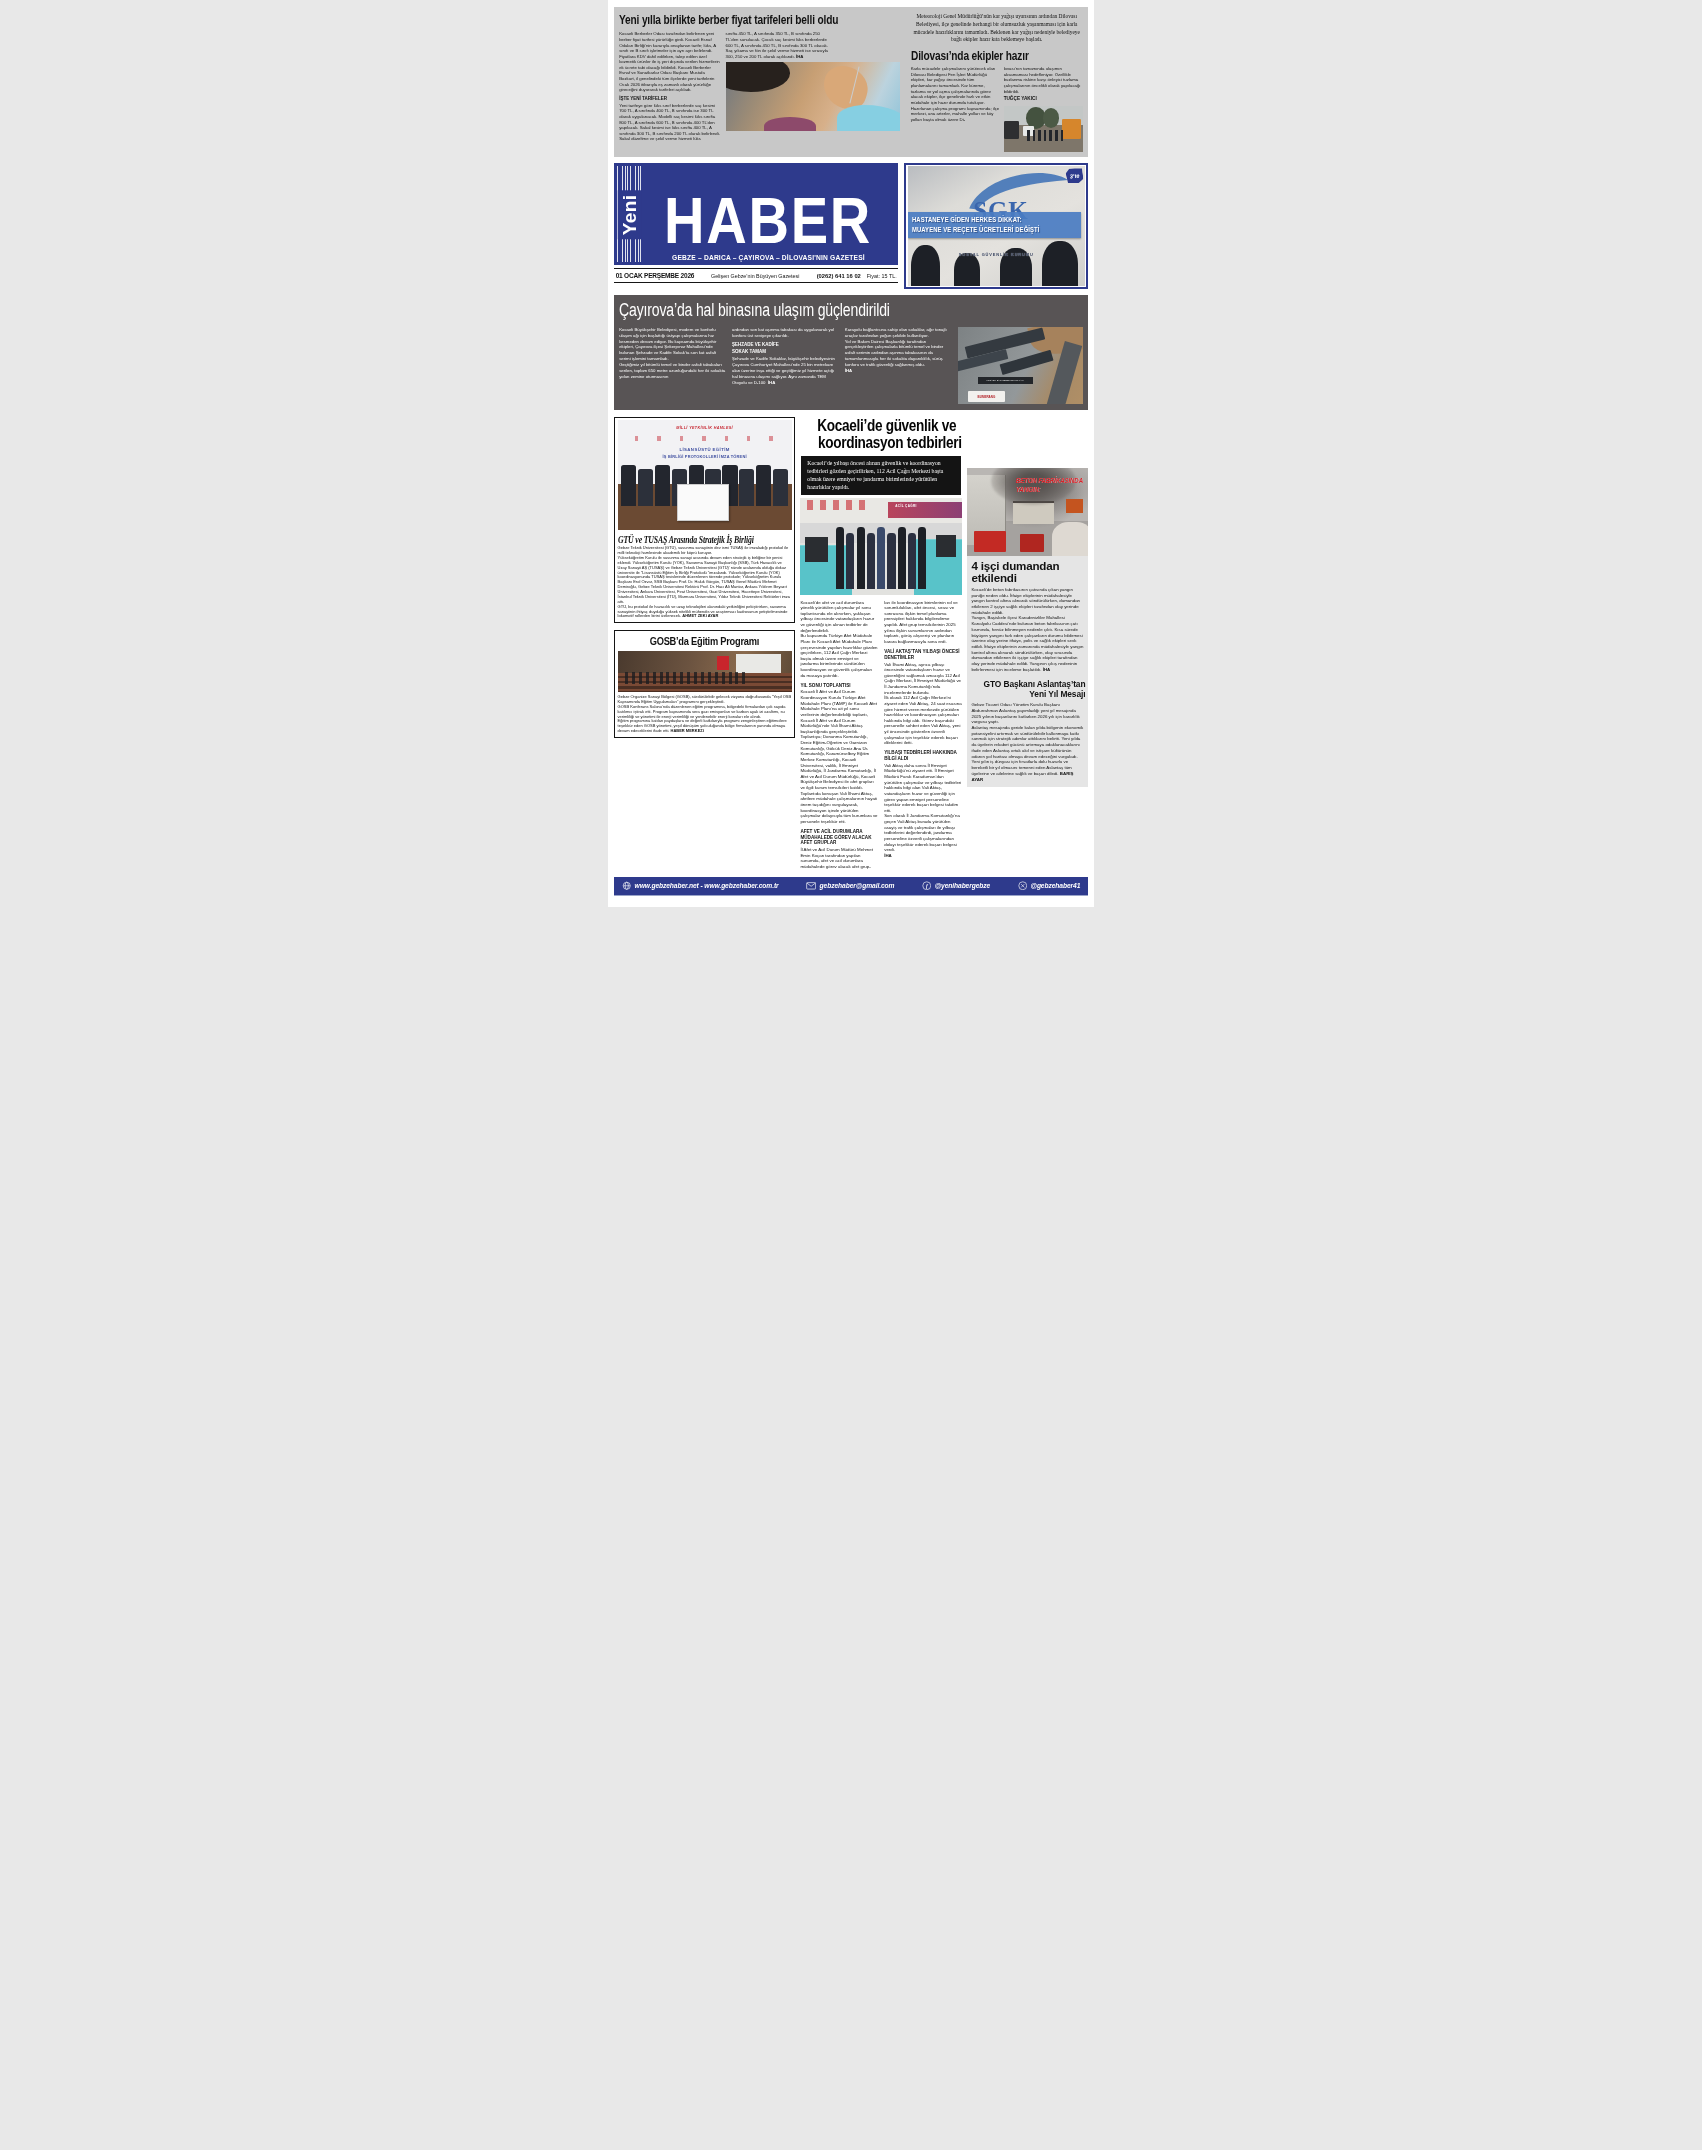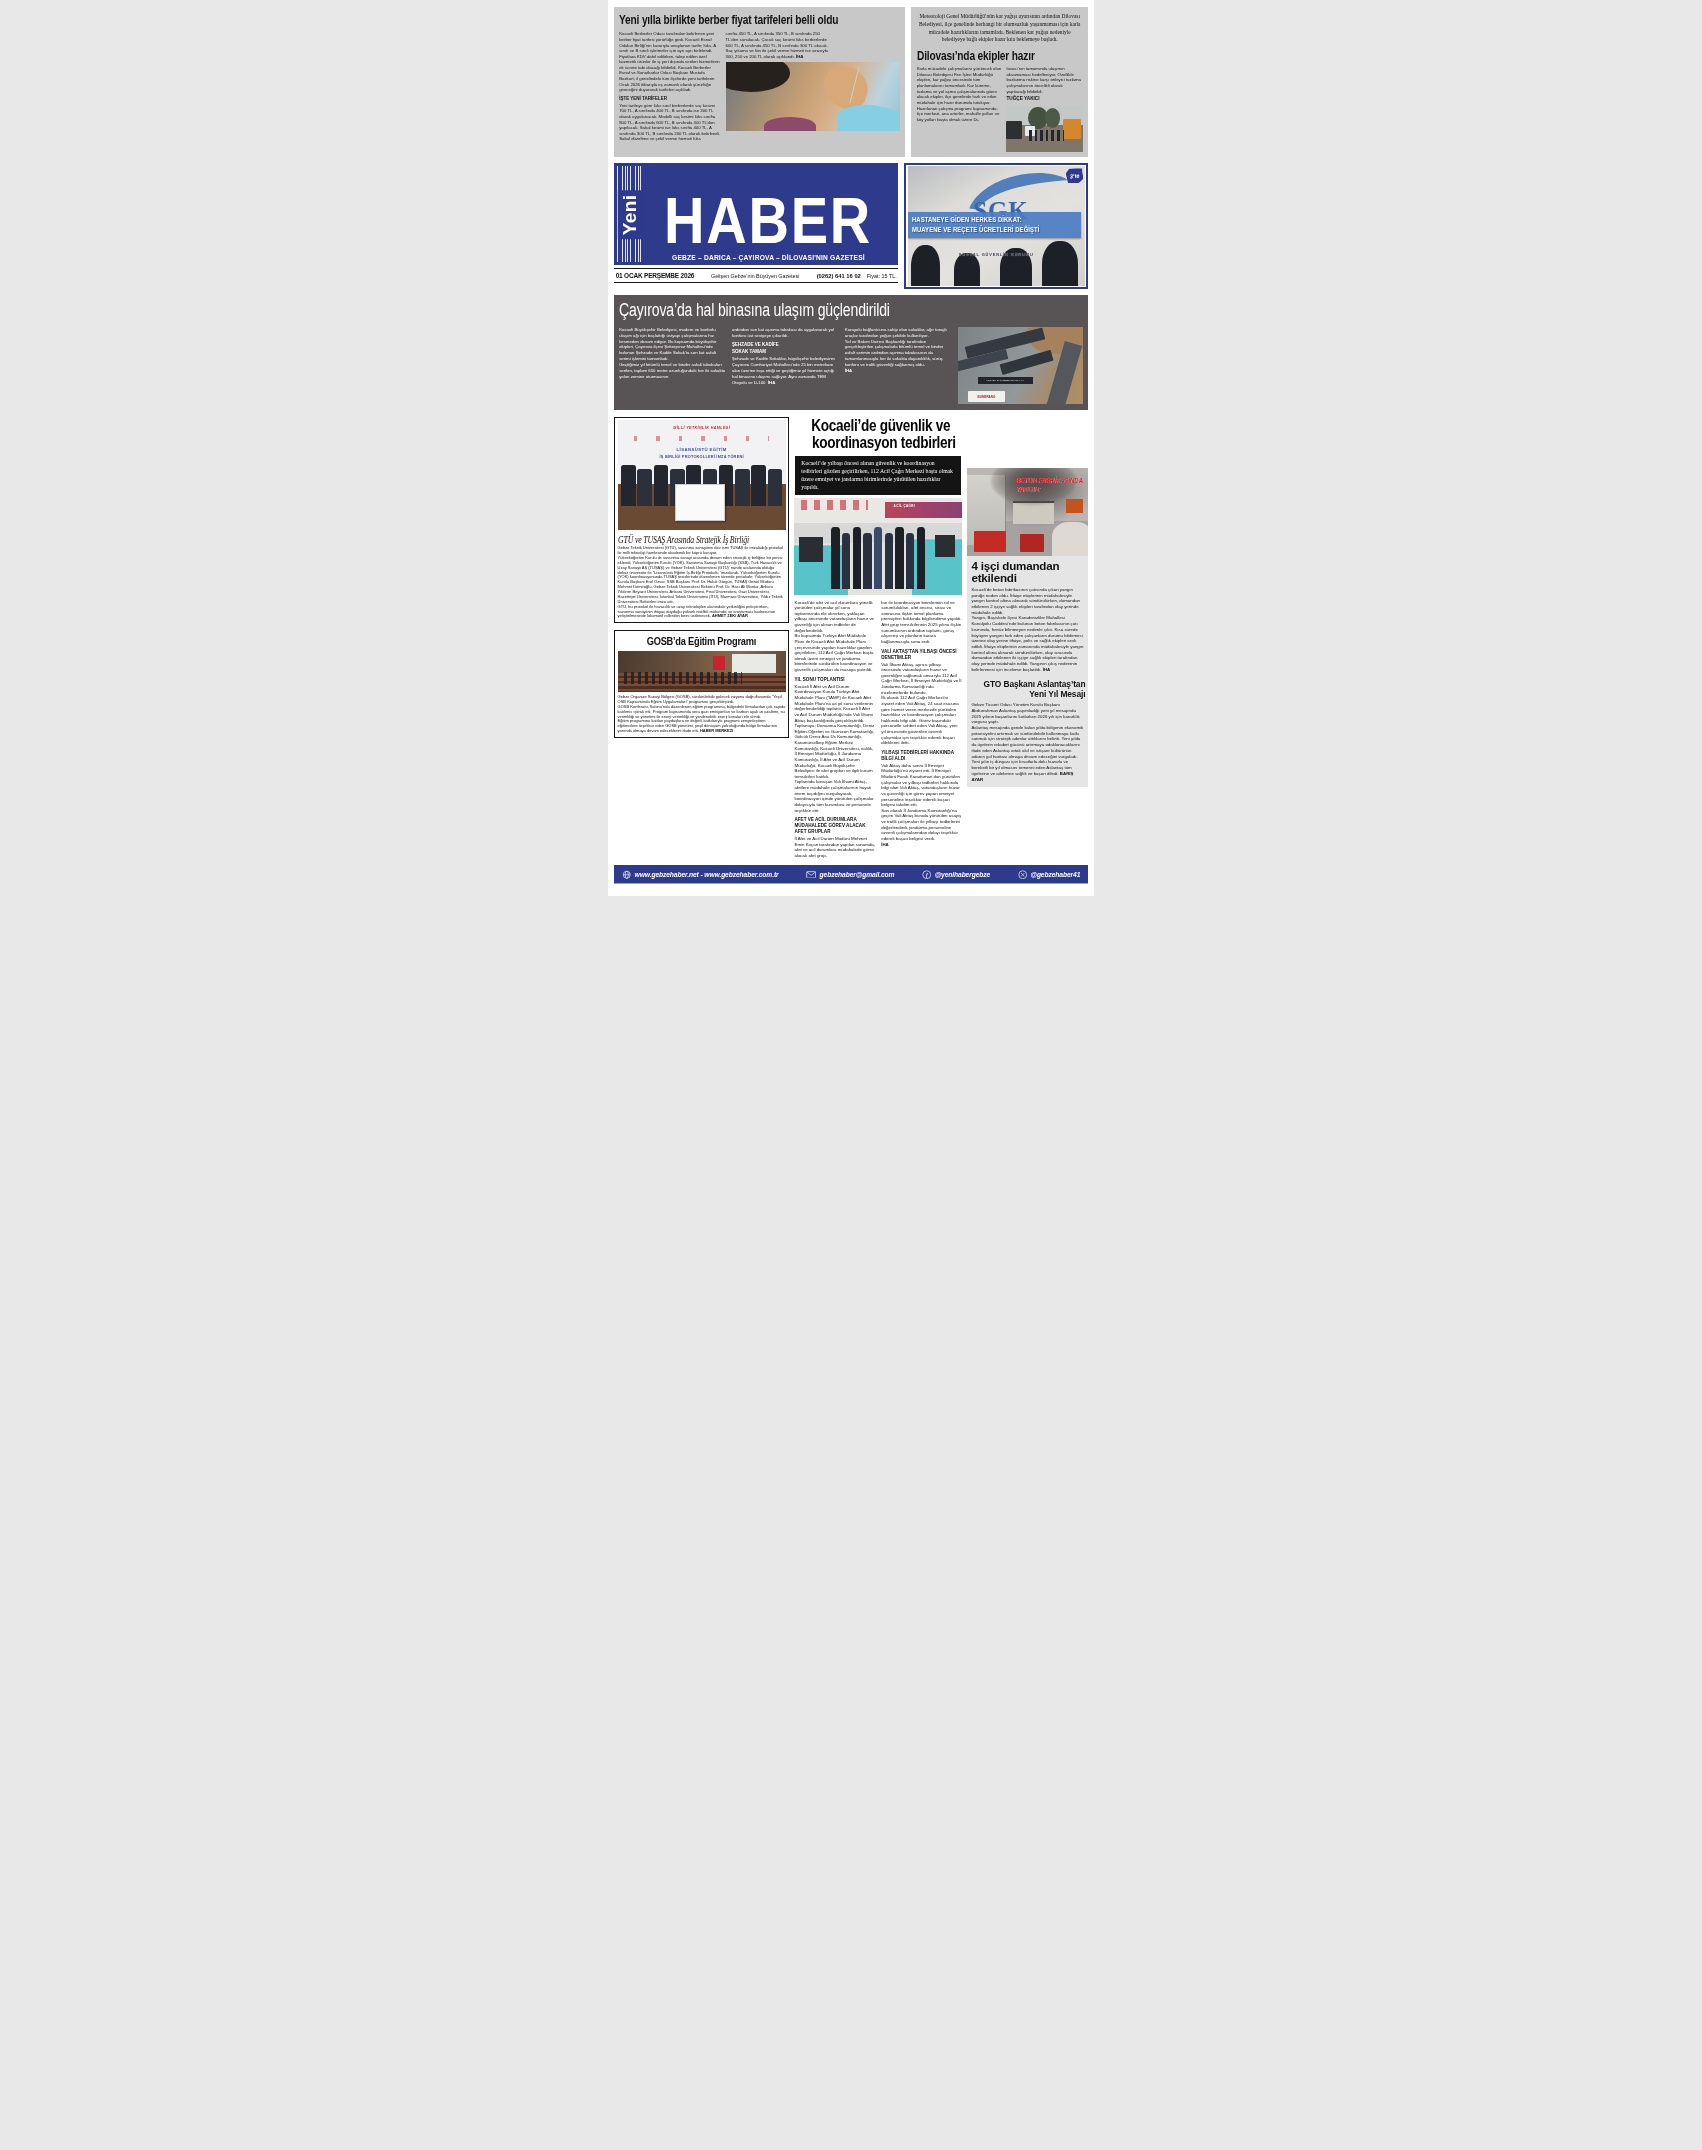--- a/index.html
+++ b/index.html
@@ -8,21 +8,21 @@
   .page { width:486px; margin:0 auto; background:#ffffff; padding:6.9px 6px 11.2px; }
 
   
   .squeeze { display:inline-block; transform:scaleX(.78); transform-origin:left center; white-space:nowrap; }
   .squeeze-c { display:inline-block; transform:scaleX(.8); transform-origin:center center; white-space:nowrap; }
   .pre { white-space:pre-line; }
   .byline { font-weight:800; }
   .photo { position:relative; overflow:hidden; }
 
   
-  .top-row { display:flex; gap:6px; }
+  .top-row { display:flex; }
   .panel-gray { background:#c8c8c8; padding:4.3px 5.2px 5.2px; }
   .barber-panel { flex:0 0 60%; }
   .barber-title { font-size:13px; font-weight:800; letter-spacing:-0.2px; margin:0.9px 0 4.3px; }
   .barber-body { display:flex; gap:5.2px; font-size:4.3px; line-height:1.3; }
   .bcol1 { flex:0 0 36%; }
   .bright { flex:1; display:flex; flex-direction:column; }
   .bcol2 { width:60%; }
   .subhead { font-weight:800; font-size:4.5px; margin:3.4px 0 0.9px; }
   .photo-barber { width:100%; height:69px; margin-top:2.6px;
     background:linear-gradient(115deg,#6f7780 0%,#9b8b76 22%,#c79f74 45%,#d7b08a 62%,#bcd3de 82%,#8fc3d8 100%); }
@@ -103,21 +103,21 @@
   .boxed { border:0.9px solid #151515; background:#fff; padding:2.6px; margin-bottom:6.9px; }
   .photo-ceremony { width:100%; height:110px; background:linear-gradient(#f2f2f4 0 58%, #6b4a33 58% 100%); }
   .photo-ceremony .label-red { position:absolute; top:5%; left:0; right:0; text-align:center; color:#c62630; font-weight:700; font-style:italic; font-size:3.7px; letter-spacing:0.4px; }
   .photo-ceremony .logos { position:absolute; top:14%; left:10%; right:10%; height:5%; background:repeating-linear-gradient(90deg,#c5303a 0 3.4px, transparent 3.4px 22.4px); opacity:.5; }
   .photo-ceremony .l1 { position:absolute; top:24%; left:0; right:0; text-align:center; color:#3f4fa0; font-weight:700; font-size:4.3px; letter-spacing:0.4px; }
   .photo-ceremony .l2 { position:absolute; top:31%; left:0; right:0; text-align:center; color:#3f4fa0; font-weight:700; font-size:3.9px; letter-spacing:0.2px; }
   .photo-ceremony .suits { position:absolute; top:38%; left:2%; right:2%; height:40%; display:flex; gap:1.7px; align-items:flex-end; }
   .photo-ceremony .suits i { flex:1; background:#23262e; border-radius:2.6px 2.6px 0 0; height:92%; }
   .photo-ceremony .suits i:nth-child(2n){ height:84%; background:#2c303a; }
   .photo-ceremony .podium { position:absolute; left:34%; top:58%; width:30%; height:34%; background:#fafafa; border:0.4px solid #ccc; box-shadow:0.9px 1.3px 1.7px rgba(0,0,0,.35); }
-  .gtu-title { font-family:"Liberation Serif", serif; font-style:italic; font-weight:400; font-size:10px; letter-spacing:-0.2px; margin:3.4px 0 1.7px; }
+  .gtu-title { font-family:"Liberation Serif", serif; font-style:italic; font-weight:700; font-size:10px; letter-spacing:-0.2px; margin:3.4px 0 1.7px; }
   .left-body { font-size:4px; line-height:1.22; }
   .gosb-title { font-size:11.6px; font-weight:800; letter-spacing:-0.3px; text-align:center; margin:0.9px 0 3.4px; }
   .photo-conf { width:100%; height:41px; margin-bottom:3.4px; background:linear-gradient(100deg,#4a3a2e 0%,#6b5340 40%,#8a6a4d 70%,#5d4936 100%); }
   .photo-conf .screen { position:absolute; right:6%; top:8%; width:26%; height:52%; background:#e9e9e6; }
   .photo-conf .flag { position:absolute; right:36%; top:14%; width:7%; height:34%; background:#c8242c; }
   .photo-conf .seats { position:absolute; left:0; right:0; bottom:0; height:46%; background:repeating-linear-gradient(180deg,#7a4a35 0 2.6px,#4a2f23 2.6px 5.2px); }
   .photo-conf .people { position:absolute; left:4%; bottom:18%; width:70%; height:30%; background:repeating-linear-gradient(90deg,#1d1d20 0 3px, transparent 3px 6.9px); opacity:.8; }
 
   .center-col { flex:1; min-width:0; }
   .mega-title { text-align:center; font-weight:800; font-size:17px; line-height:1.04; letter-spacing:-0.4px; color:#050505; }

